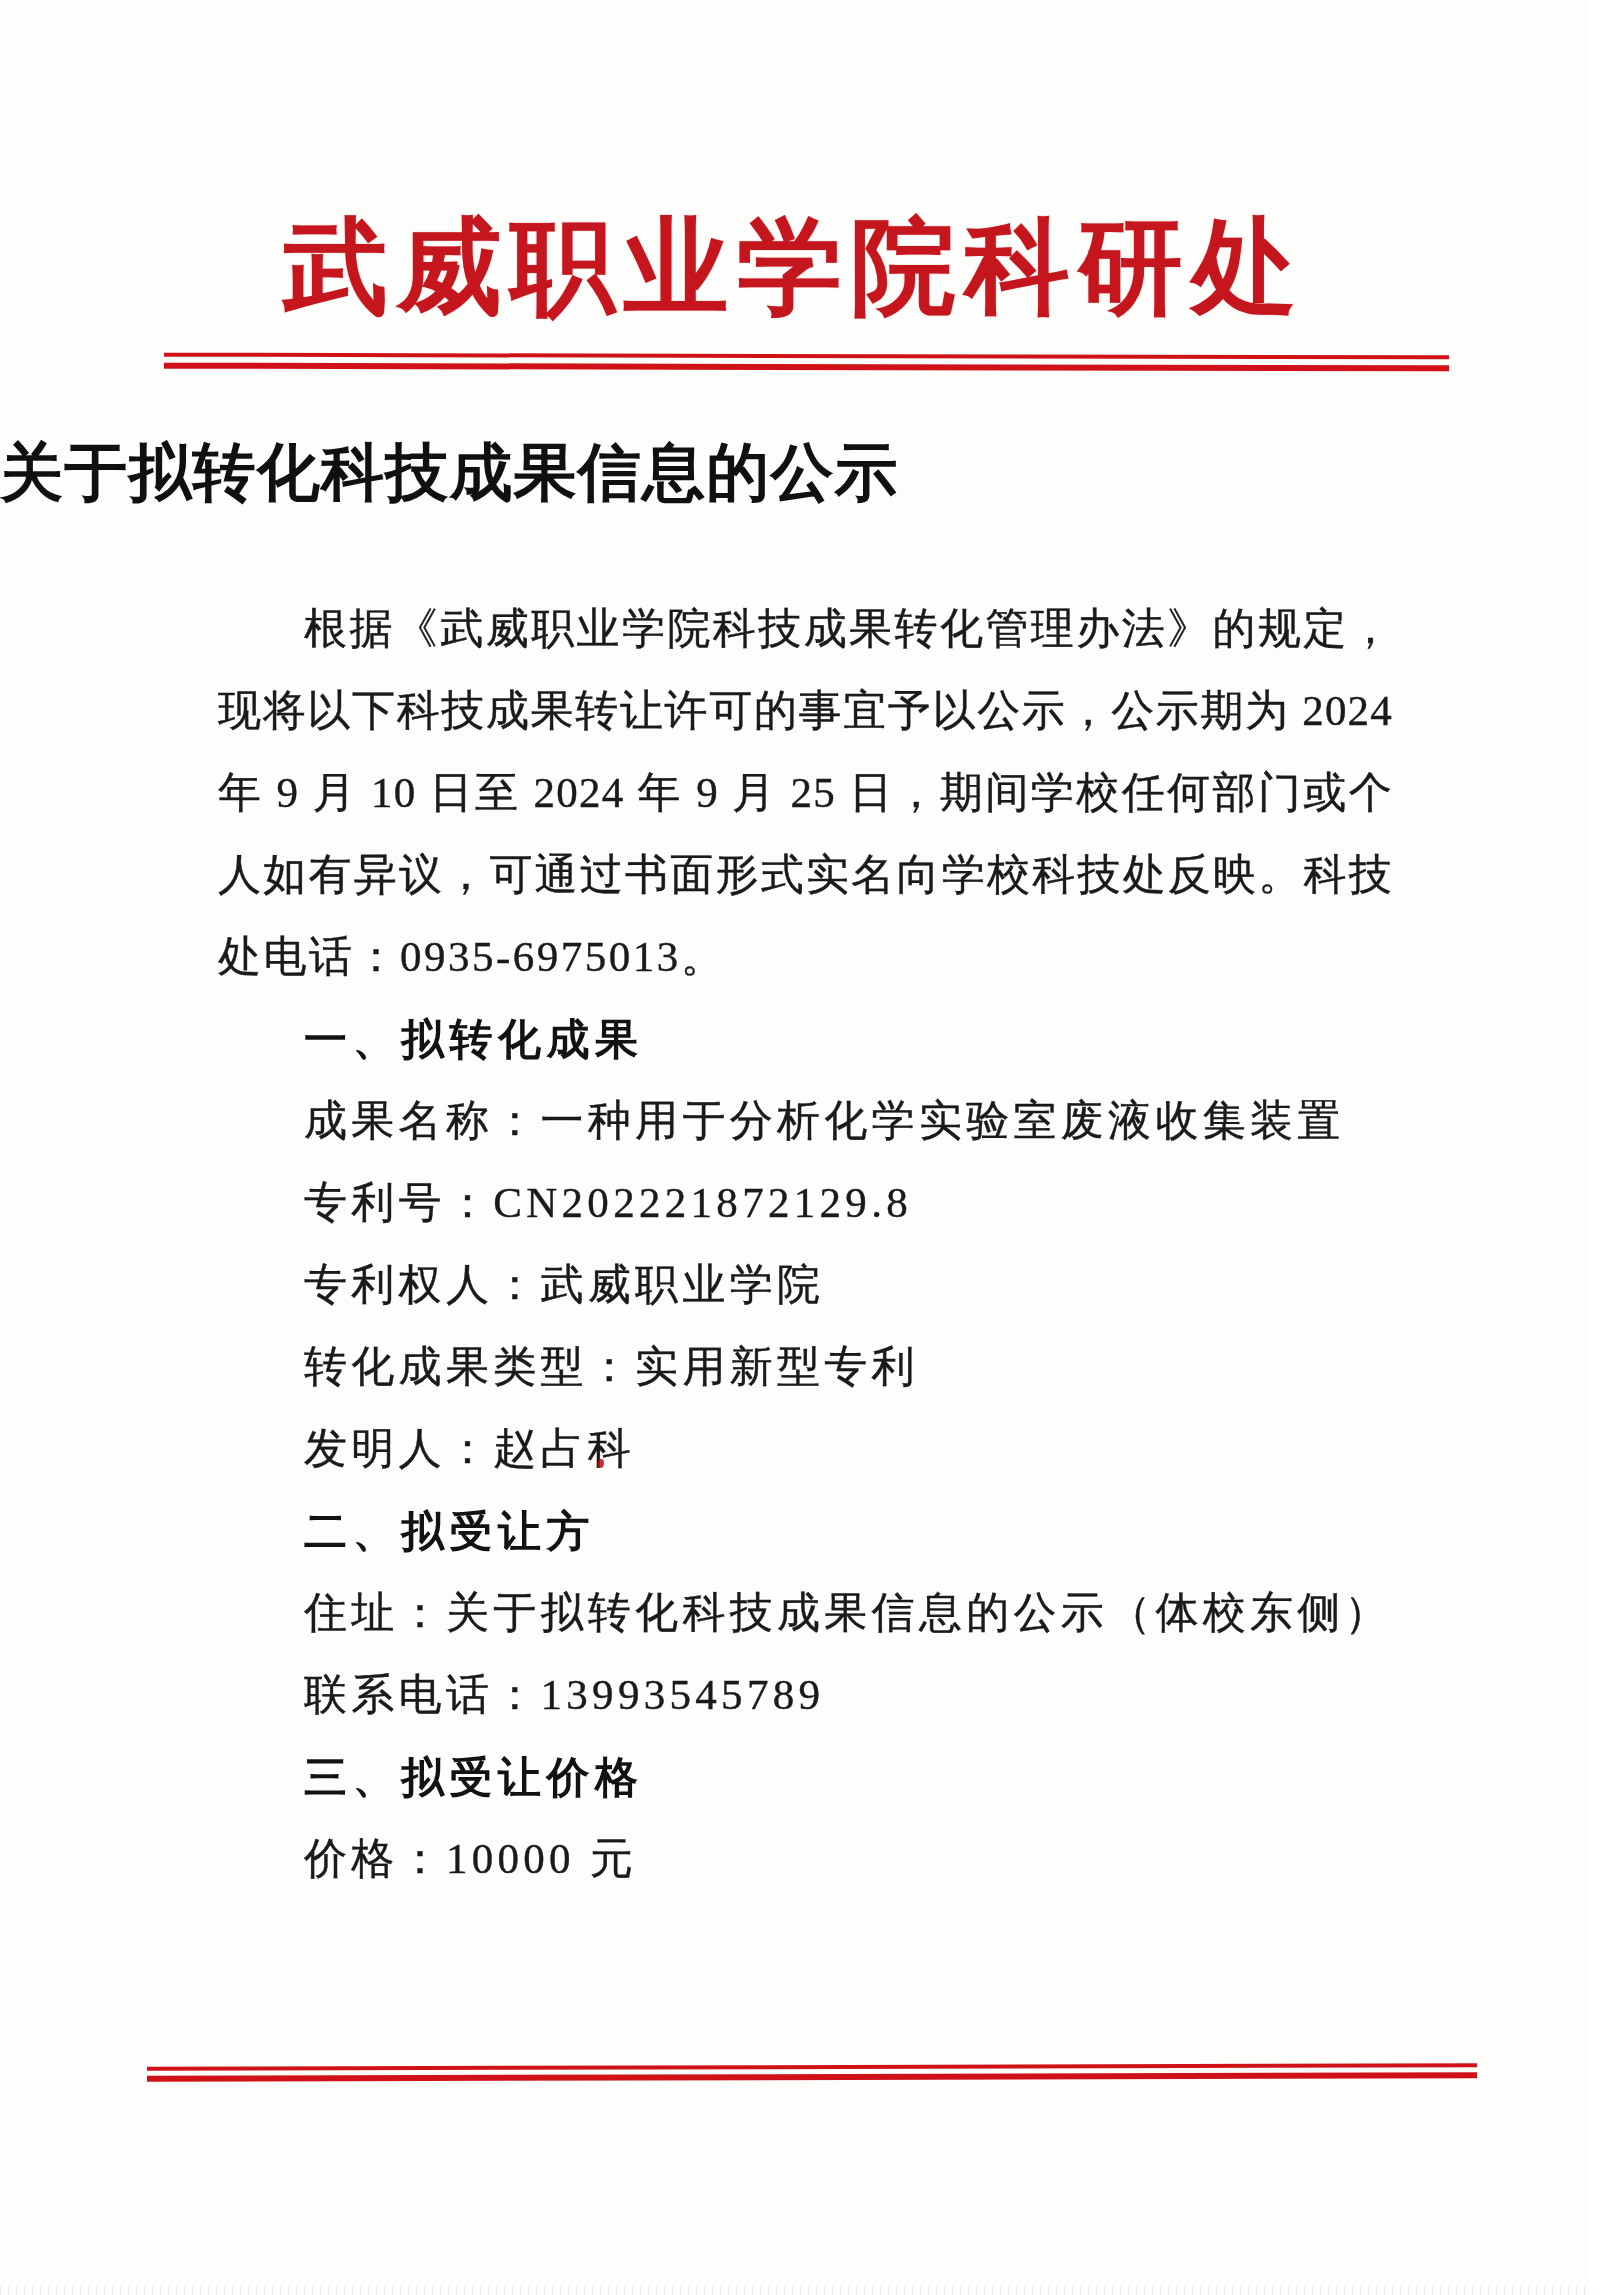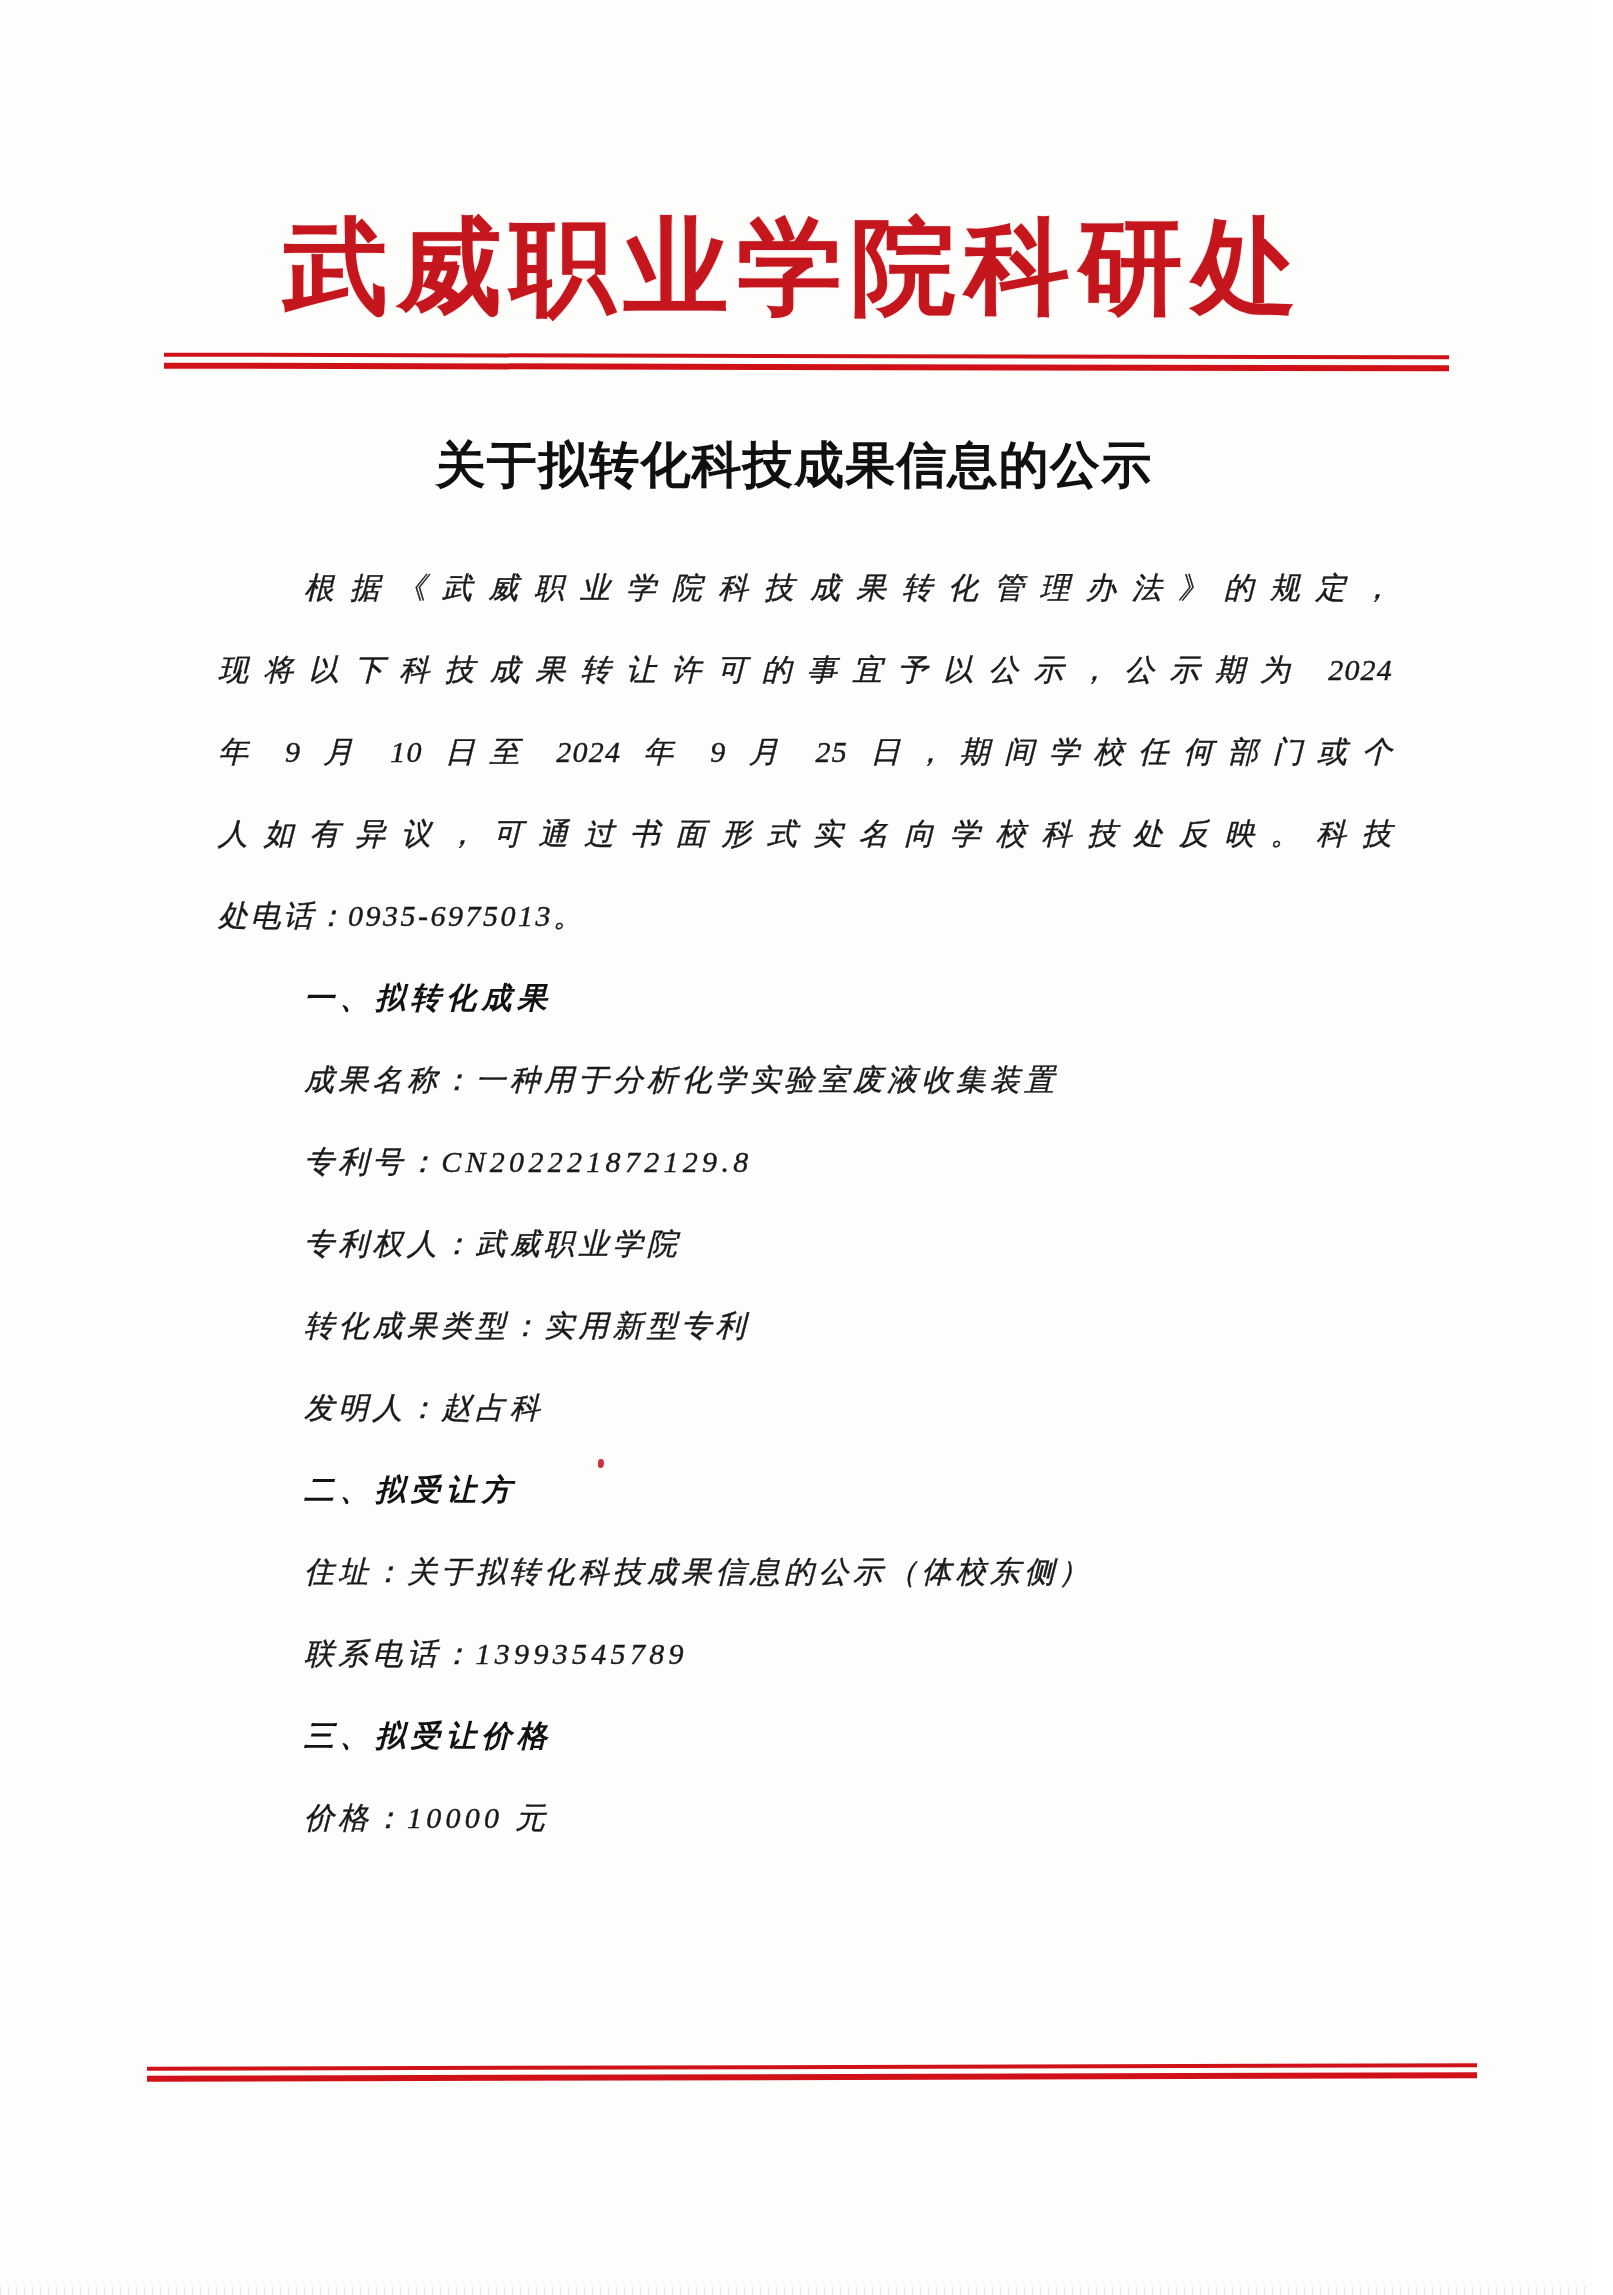--- a/index.html
+++ b/index.html
@@ -44,39 +44,37 @@
     transform: rotate(0.12deg);
   }
 
   
   .doc-title {
     position: absolute;
     top: 437px;
     left: 0;
     width: 100%;
     margin: 0;
-    text-align: center;
-    font-size: 50px;
+    font-size: 63px;
     line-height: 1.15;
     font-weight: bold;
     color: #101010;
     letter-spacing: 1.2px;
     white-space: nowrap;
   }
 
   
   .doc-body {
     position: absolute;
-    top: 547px;
+    top: 588px;
     left: 218px;
     width: 1175px;
-    font-size: 30px;
+    font-size: 43px;
     line-height: 82px;
     color: var(--ink);
-    font-style: italic;
     -webkit-text-stroke: 0.4px currentColor;
   }
   .ln { min-height: 82px; }
   .para-first,
   .para-justify {
     text-align: justify;
     text-align-last: justify;
     letter-spacing: 1.2px;
   }
   .para-first { text-indent: 86px; }

